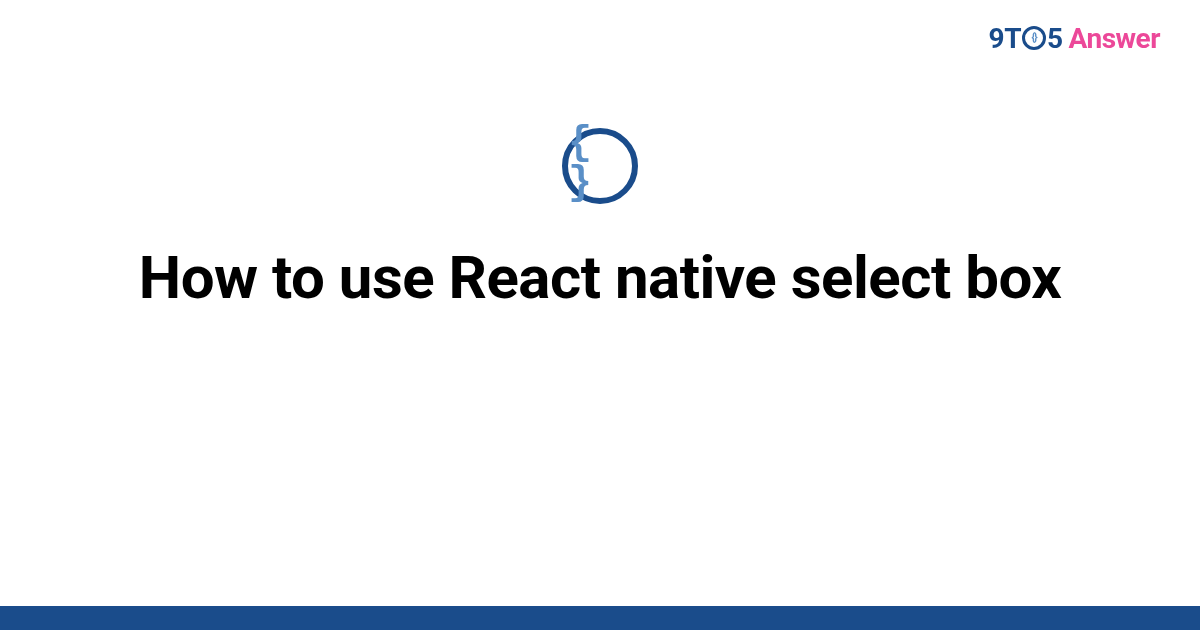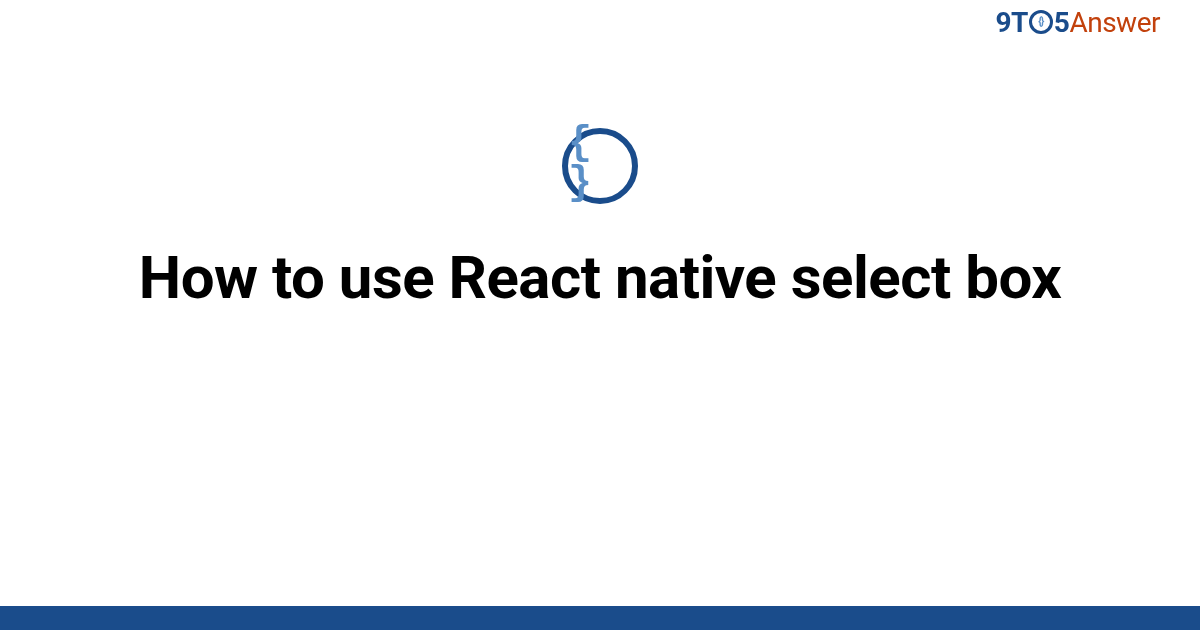--- a/index.html
+++ b/index.html
@@ -10,21 +10,21 @@
     body {
       width: 1200px;
       height: 630px;
       background: #ffffff;
       font-family: -apple-system, BlinkMacSystemFont, "Segoe UI", Roboto, Helvetica, Arial, sans-serif;
       position: relative;
       overflow: hidden;
     }
     .header-logo {
       position: absolute;
-      top: 6px;
+      top: 22px;
       right: 40px;
       font-size: 28px;
       font-weight: 600;
       color: #1a4c8b;
       display: flex;
       align-items: center;
       letter-spacing: -0.5px;
     }
     .header-logo .nine-t {
       font-weight: 700;
@@ -45,23 +45,23 @@
       font-size: 11px;
       color: #5a8fc7;
       font-weight: 700;
       letter-spacing: -1px;
     }
     .header-logo .five {
       font-weight: 700;
       color: #1a4c8b;
     }
     .header-logo .answer {
-      color: #c2410c;
-      font-weight: 400;
-      margin-left: 0;
+      color: #ec4899;
+      font-weight: 700;
+      margin-left: 6px;
     }
     .center-content {
       position: absolute;
       top: 128px;
       left: 0;
       right: 0;
       display: flex;
       flex-direction: column;
       align-items: center;
     }

